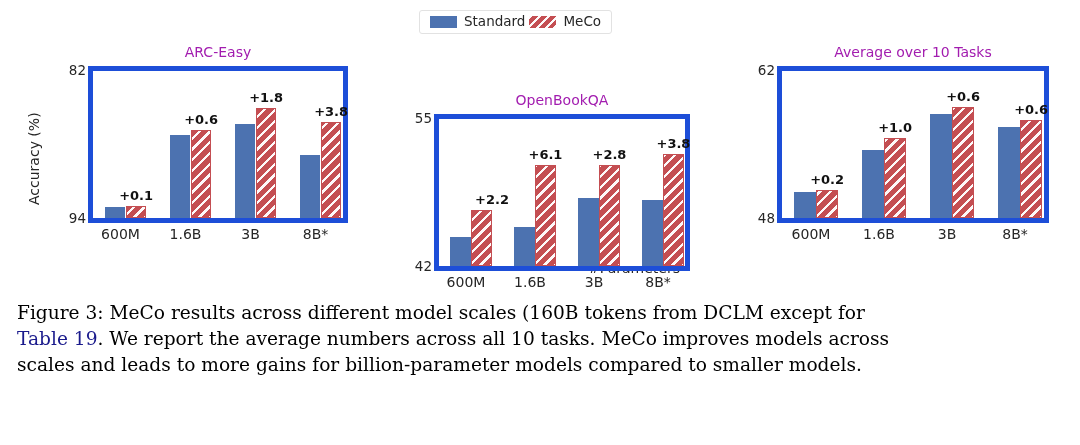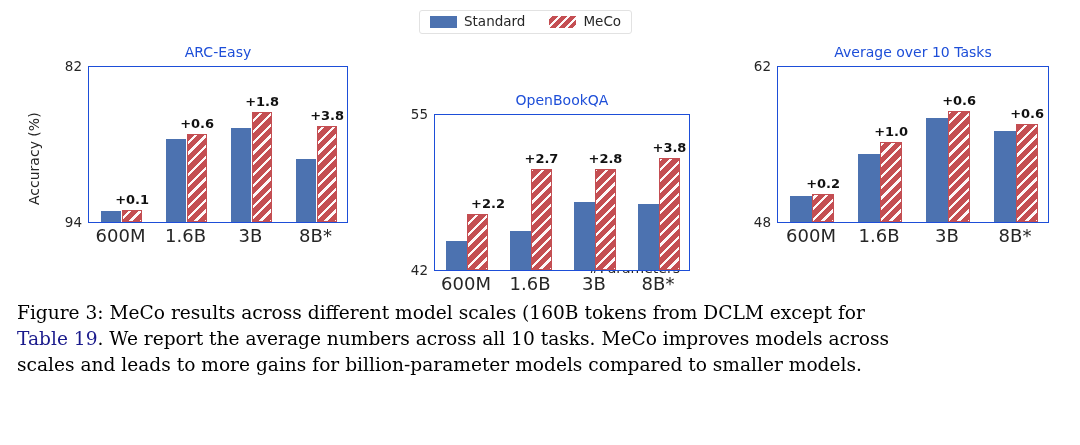--- a/index.html
+++ b/index.html
@@ -8,41 +8,41 @@
     font-family:"DejaVu Sans","Liberation Sans",sans-serif;
     overflow:hidden;position:relative;
   }
   
   #figure{position:absolute;left:0;top:0;width:1080px;height:290px;}
 
   #legend{
     position:absolute;left:419px;top:10px;
     height:24px;box-sizing:border-box;
     border:1px solid #e2e2e2;border-radius:3px;background:#ffffff;
-    display:flex;align-items:center;gap:24px;padding:0 10px;
+    display:flex;align-items:center;gap:4px;padding:0 10px;
   }
   .legend-entry{display:flex;align-items:center;gap:7px;}
   .swatch{width:27px;height:12px;display:block;}
   .swatch.standard{background:#4c72b0;}
   .swatch.meco{
     background:#c44e52;
     background-image:repeating-linear-gradient(-45deg,
         rgba(255,255,255,.97) 0 2.2px, rgba(0,0,0,0) 2.2px 6.2px);
   }
   .legend-label{font-size:13.5px;color:#262626;line-height:1;}
 
   
   .subplot{position:absolute;top:44px;height:215px;}
   .sp-title{
     position:absolute;left:0;right:0;top:0;text-align:center;
-    font-size:14px;color:#1d4ed8;white-space:nowrap;
+    font-size:14px;color:#a21caf;white-space:nowrap;
   }
   .plotbox{
     position:absolute;left:0;right:0;top:22px;height:157px;
-    border:1px solid #1d4ed8;background:#ffffff;box-sizing:border-box;padding-left:36px;
+    border:5px solid #1d4ed8;background:#ffffff;box-sizing:border-box;padding-left:36px;
   }
   .ytick{
     position:absolute;right:calc(100% + 7px);font-size:13.5px;
     color:#262626;white-space:nowrap;line-height:1;
   }
   .ytick.top{top:-7px;}
   .ytick.bot{bottom:-7px;}
 
   .bars{position:absolute;left:0;right:0;bottom:0;top:0;}
   .group{position:absolute;bottom:0;top:0;}
@@ -52,21 +52,21 @@
     background:#c44e52;
     background-image:repeating-linear-gradient(-45deg,
         rgba(255,255,255,.97) 0 2.3px, rgba(0,0,0,0) 2.3px 7.6px);
     box-shadow:inset 0 0 0 1px #c44e52;
   }
   .delta{
     position:absolute;left:50%;transform:translateX(-50%);
     font-size:13px;font-weight:700;color:#111;white-space:nowrap;line-height:1;
   }
   .xtick{
-    position:absolute;top:183px;font-size:18px;color:#262626;
+    position:absolute;top:183px;font-size:14px;color:#262626;
     text-align:center;white-space:nowrap;line-height:1;
   }
   .ylabel{
     position:absolute;font-size:14px;color:#262626;white-space:nowrap;
     transform-origin:0 0;transform:rotate(-90deg);
   }
   .xlabel{
     position:absolute;font-size:14px;color:#262626;white-space:nowrap;
     text-align:right;
   }
@@ -141,21 +141,21 @@
       <div class="ytick bot">42</div>
       <div class="bars">
           <div class="group" style="left: 0px; width: 64px;">
             <div class="bar standard" style="width: 20.16px; left: 11.456px; height: 28.9846px;"></div>
             <div class="bar meco" style="width: 20.16px; left: 32.384px; height: 55.5538px;"></div>
             <div class="delta" style="left: 53px; bottom: 59.5538px;">+2.2</div>
           </div>
           <div class="group" style="left: 64px; width: 64px;">
             <div class="bar standard" style="width: 20.16px; left: 11.456px; height: 38.6462px;"></div>
             <div class="bar meco" style="width: 20.16px; left: 32.384px; height: 101.446px;"></div>
-            <div class="delta" style="left: 42.464px; bottom: 105.446px;">+2.7</div>
+            <div class="delta" style="left: 42.464px; bottom: 105.446px;">+6.1</div>
           </div>
           <div class="group" style="left: 128px; width: 64px;">
             <div class="bar standard" style="width: 20.16px; left: 11.456px; height: 67.6308px;"></div>
             <div class="bar meco" style="width: 20.16px; left: 32.384px; height: 101.446px;"></div>
             <div class="delta" style="left: 42.464px; bottom: 105.446px;">+2.8</div>
           </div>
           <div class="group" style="left: 192px; width: 64px;">
             <div class="bar standard" style="width: 20.16px; left: 11.456px; height: 66.4231px;"></div>
             <div class="bar meco" style="width: 20.16px; left: 32.384px; height: 112.315px;"></div>
             <div class="delta" style="left: 42.464px; bottom: 116.315px;">+3.8</div>

